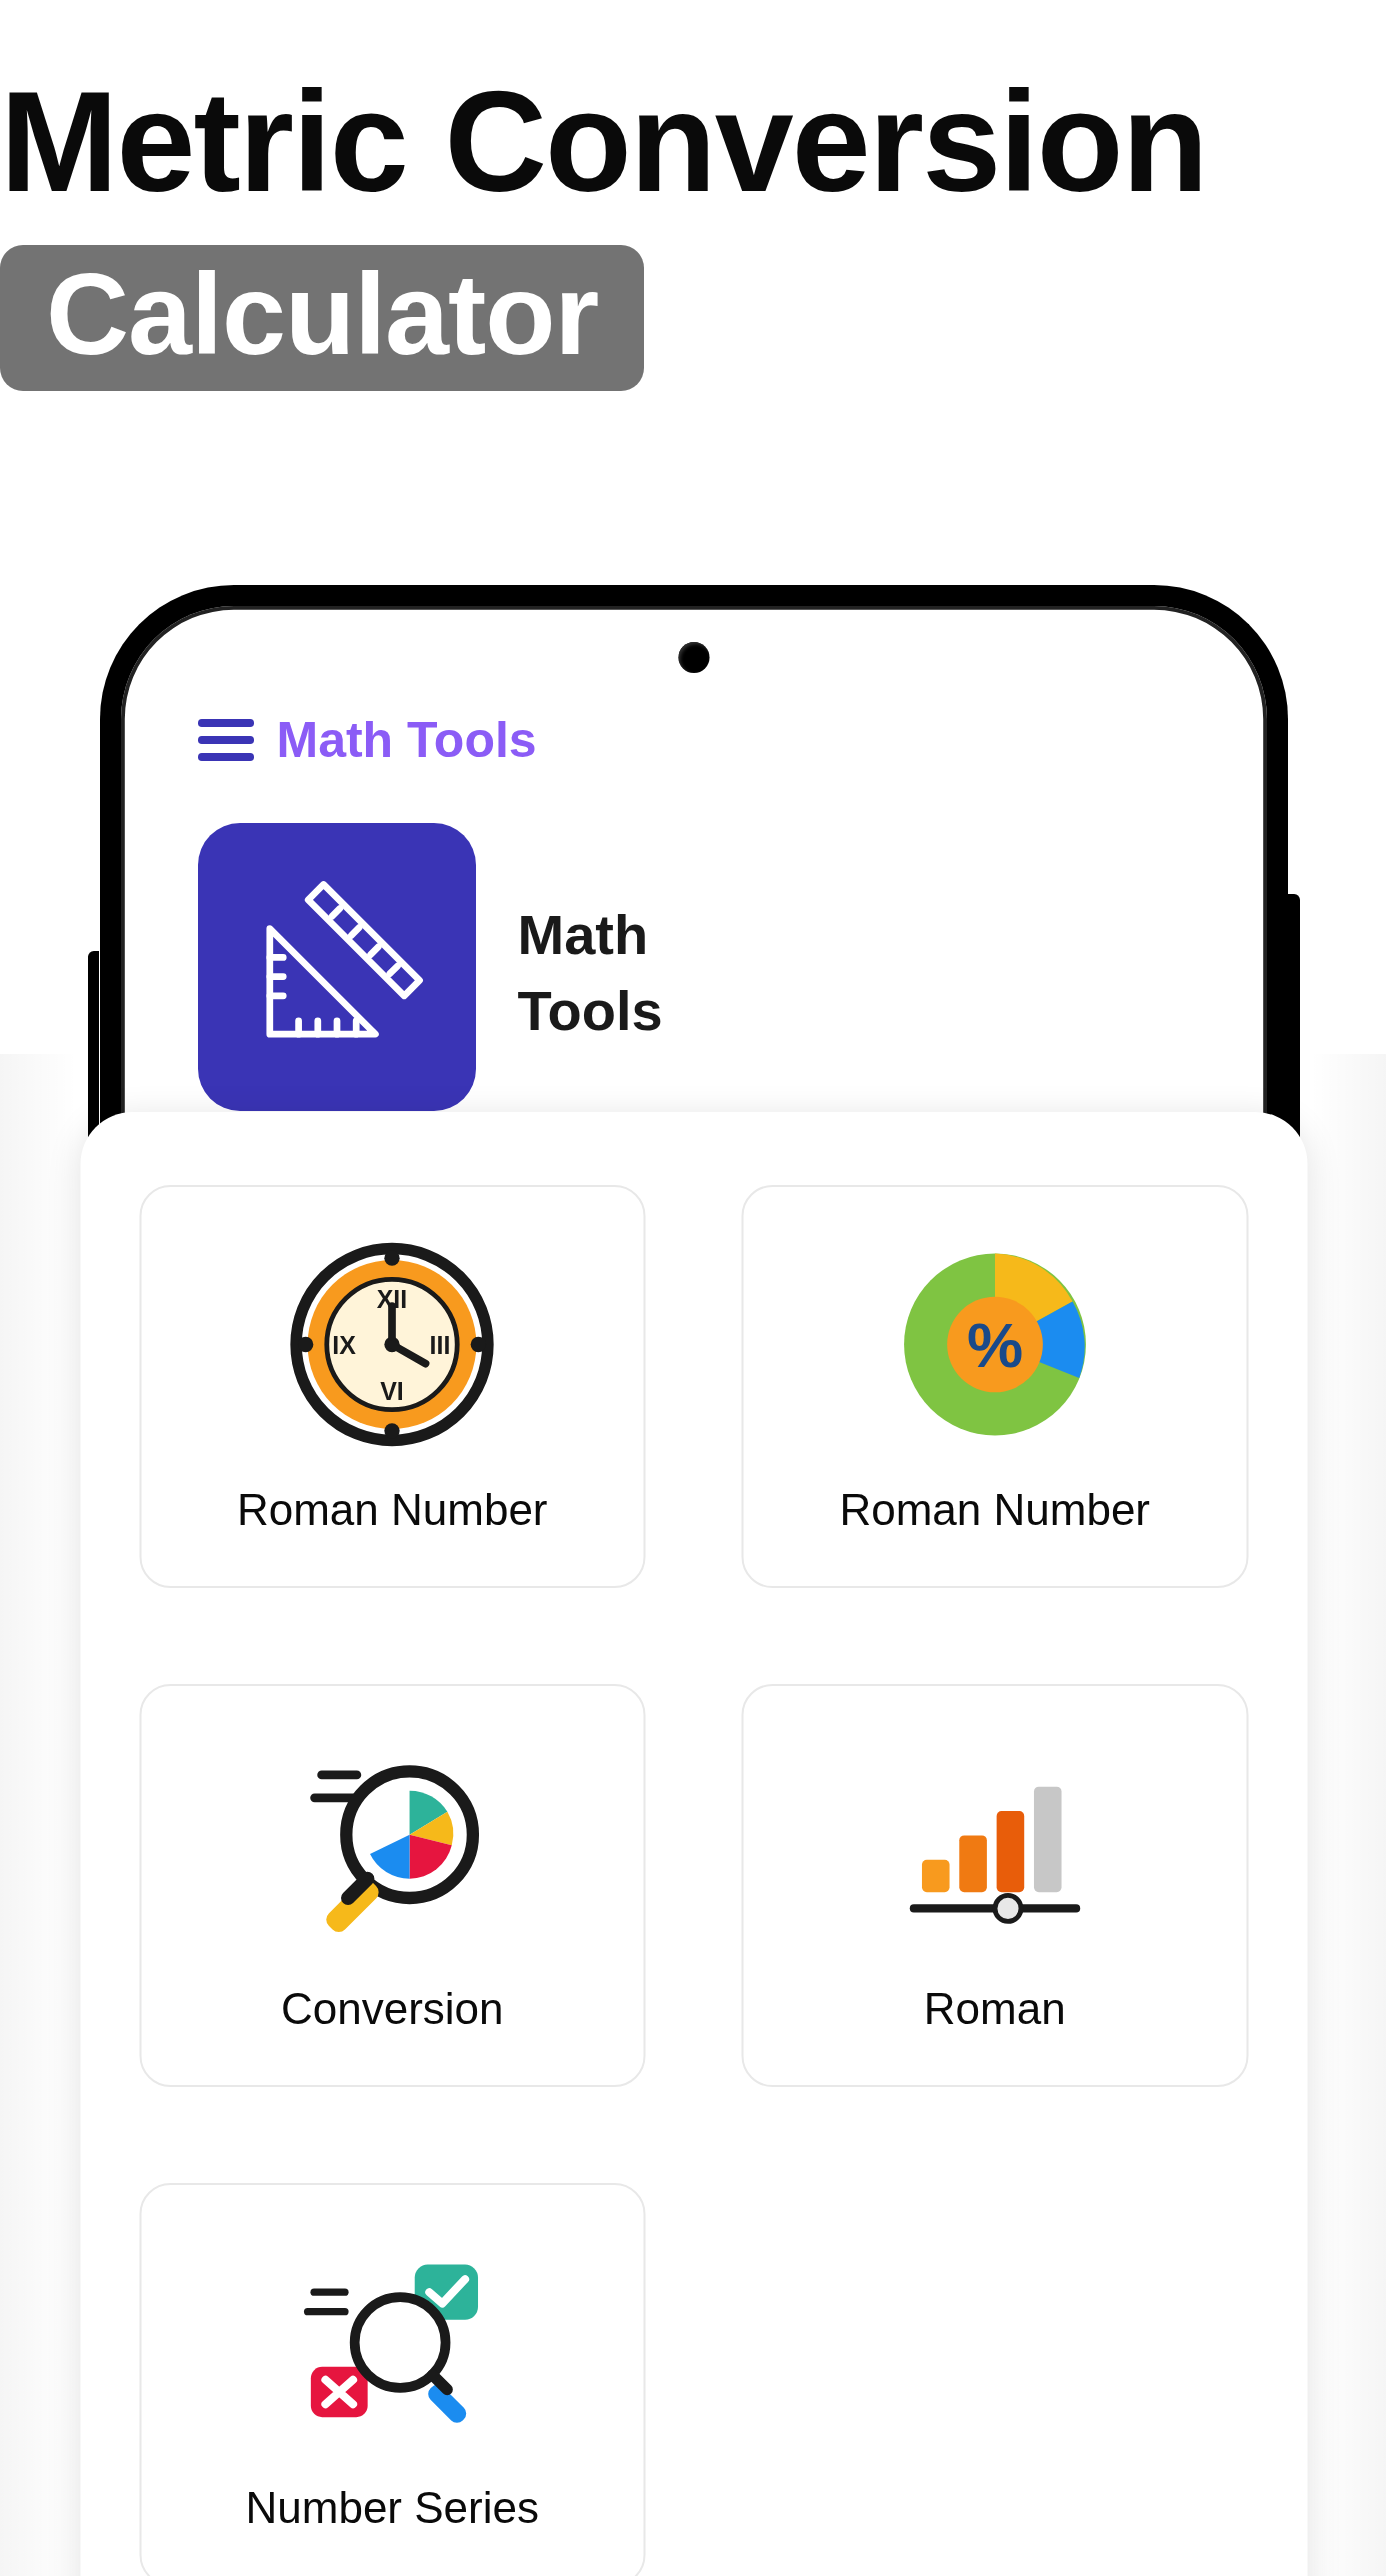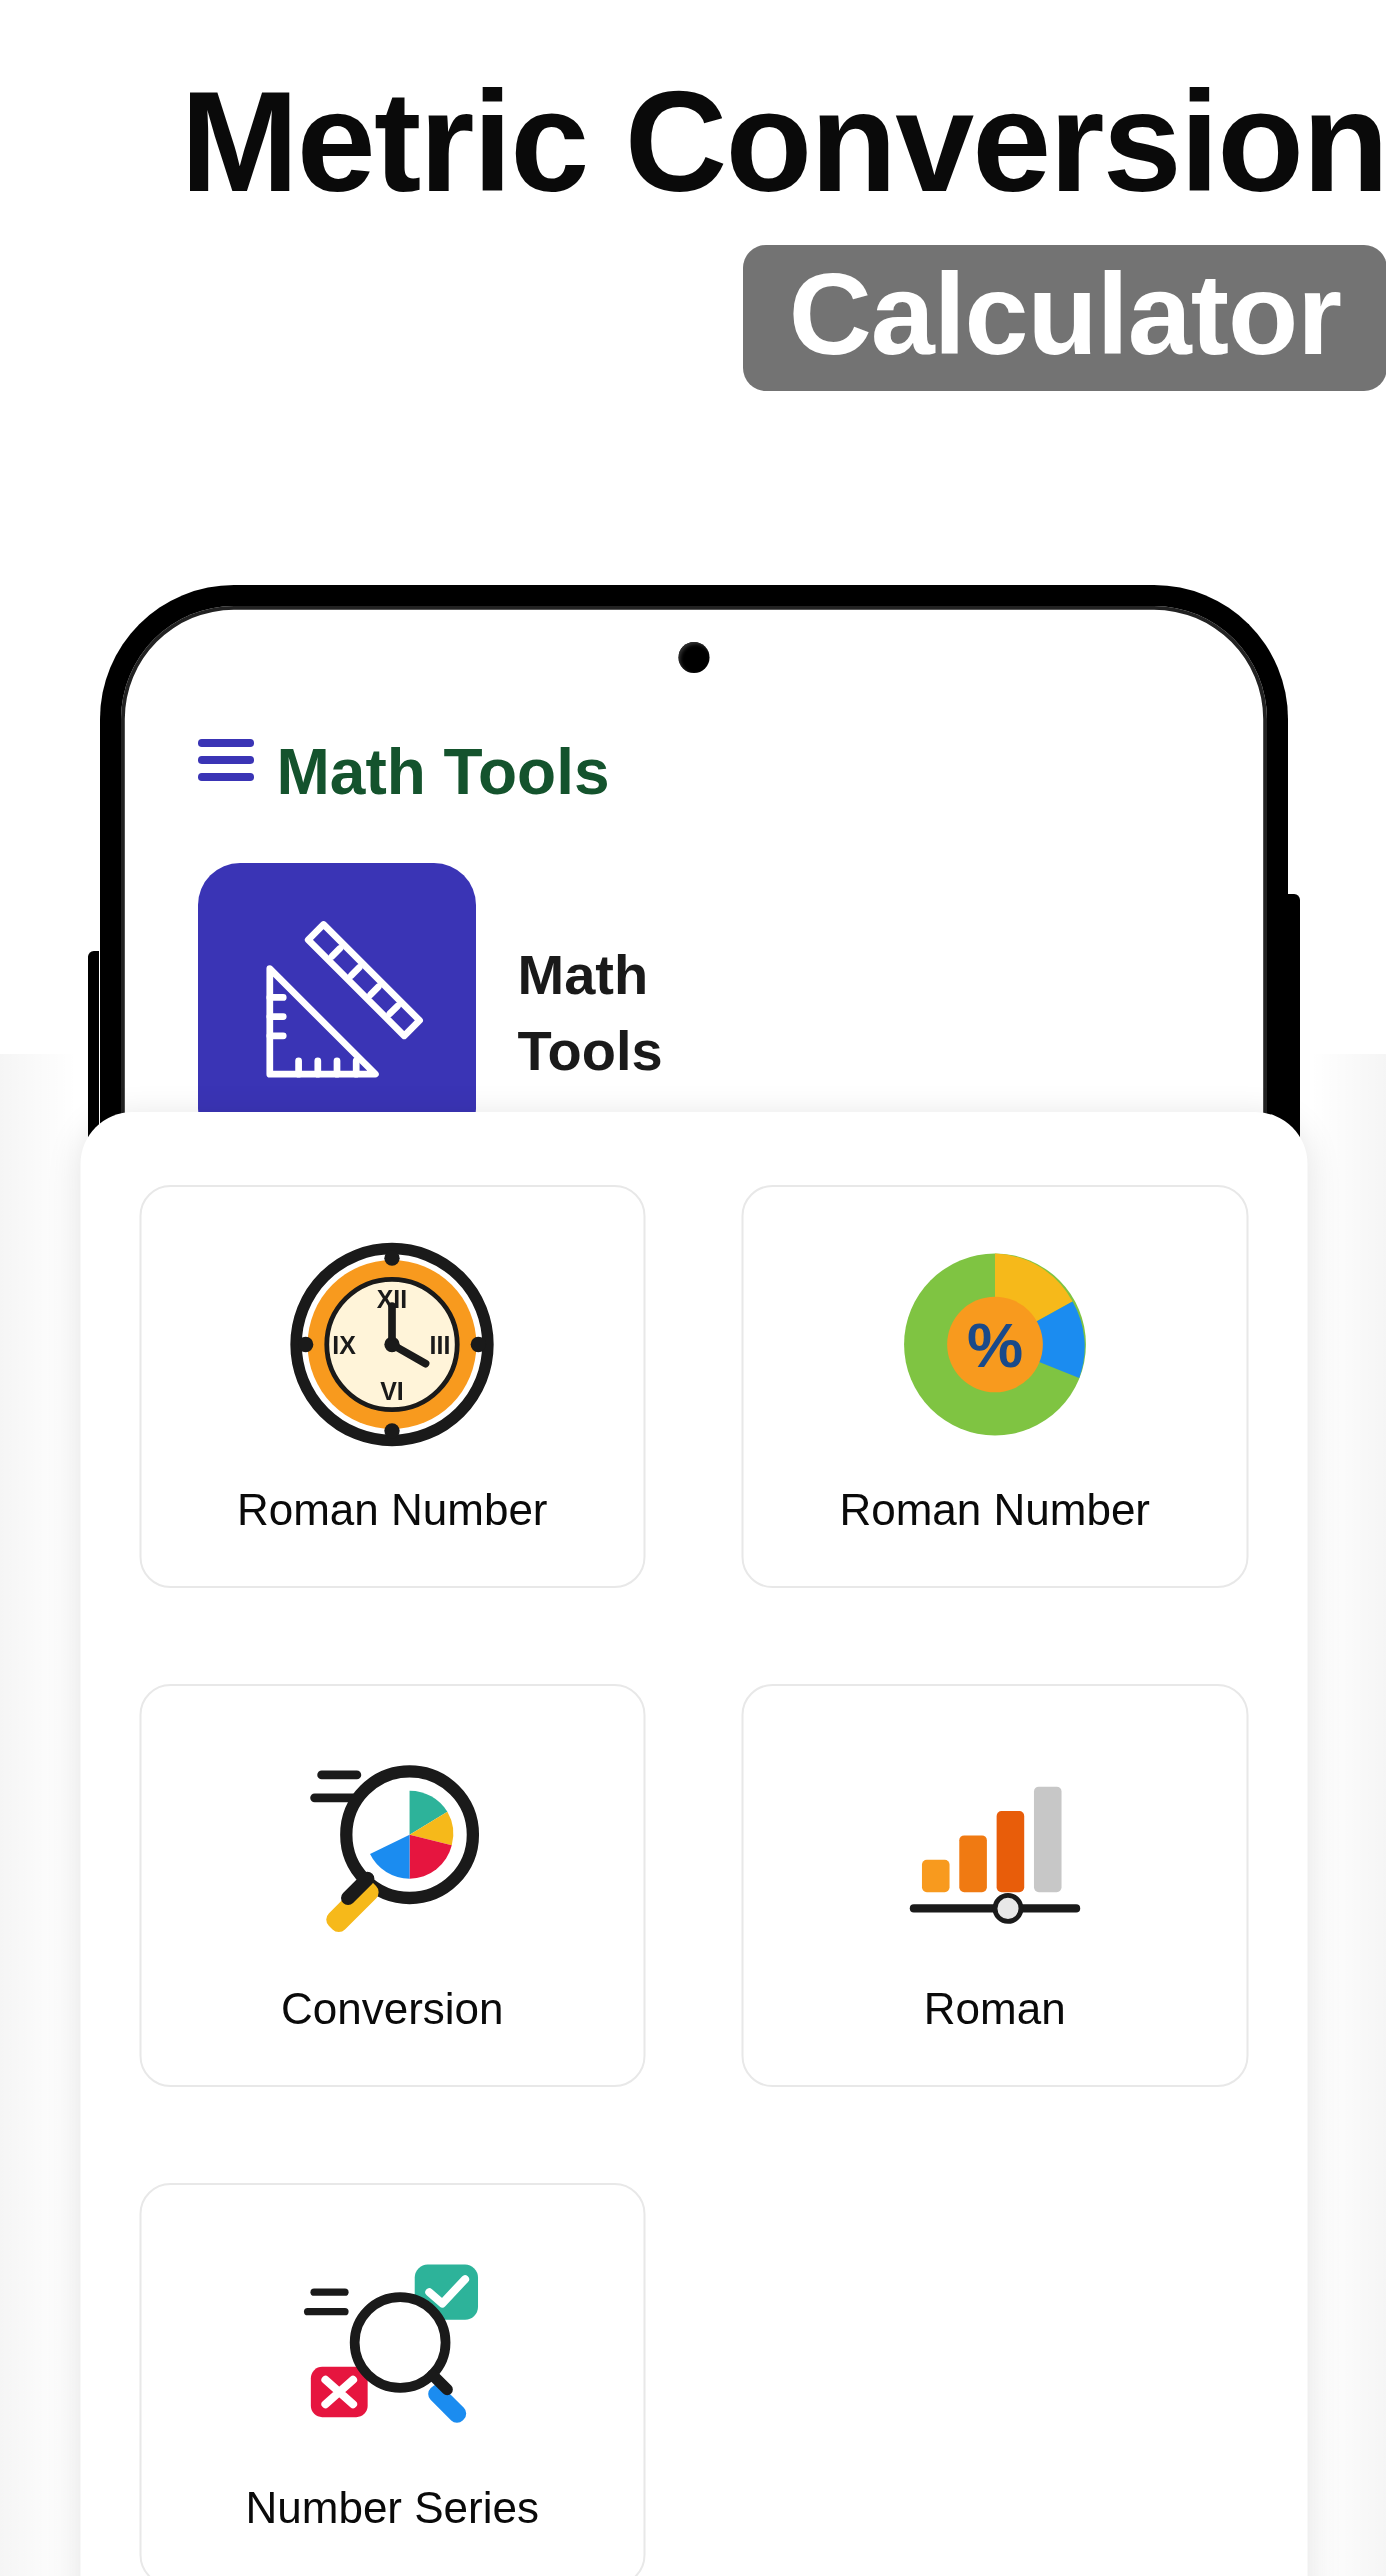--- a/index.html
+++ b/index.html
@@ -6,21 +6,21 @@
     body {
       width: 1387px;
       height: 2576px;
       background: #ffffff;
       font-family: -apple-system, BlinkMacSystemFont, 'Segoe UI', Arial, sans-serif;
       position: relative;
       overflow: hidden;
     }
 
     .hero {
-      text-align: right;
+      text-align: left;
       padding-top: 67px;
     }
     .hero-title {
       font-size: 142px;
       font-weight: 800;
       color: #0a0a0a;
       letter-spacing: -1.9px;
       line-height: 1.05;
     }
     .hero-badge {
@@ -75,24 +75,23 @@
       flex-direction: column;
       justify-content: space-between;
       cursor: pointer;
     }
     .hamburger span {
       height: 7.7px;
       background: #3a34b5;
       border-radius: 3.8px;
     }
     .app-header-title {
-      font-size: 64px;
+      font-size: 50px;
       font-weight: 700;
-      color: #14532d;
-      margin-top: 24px;
+      color: #8b5cf6;
     }
 
     .section-info {
       display: flex;
       align-items: center;
       gap: 42px;
       padding: 54px 77px 0;
     }
     .section-icon {
       width: 278px;

